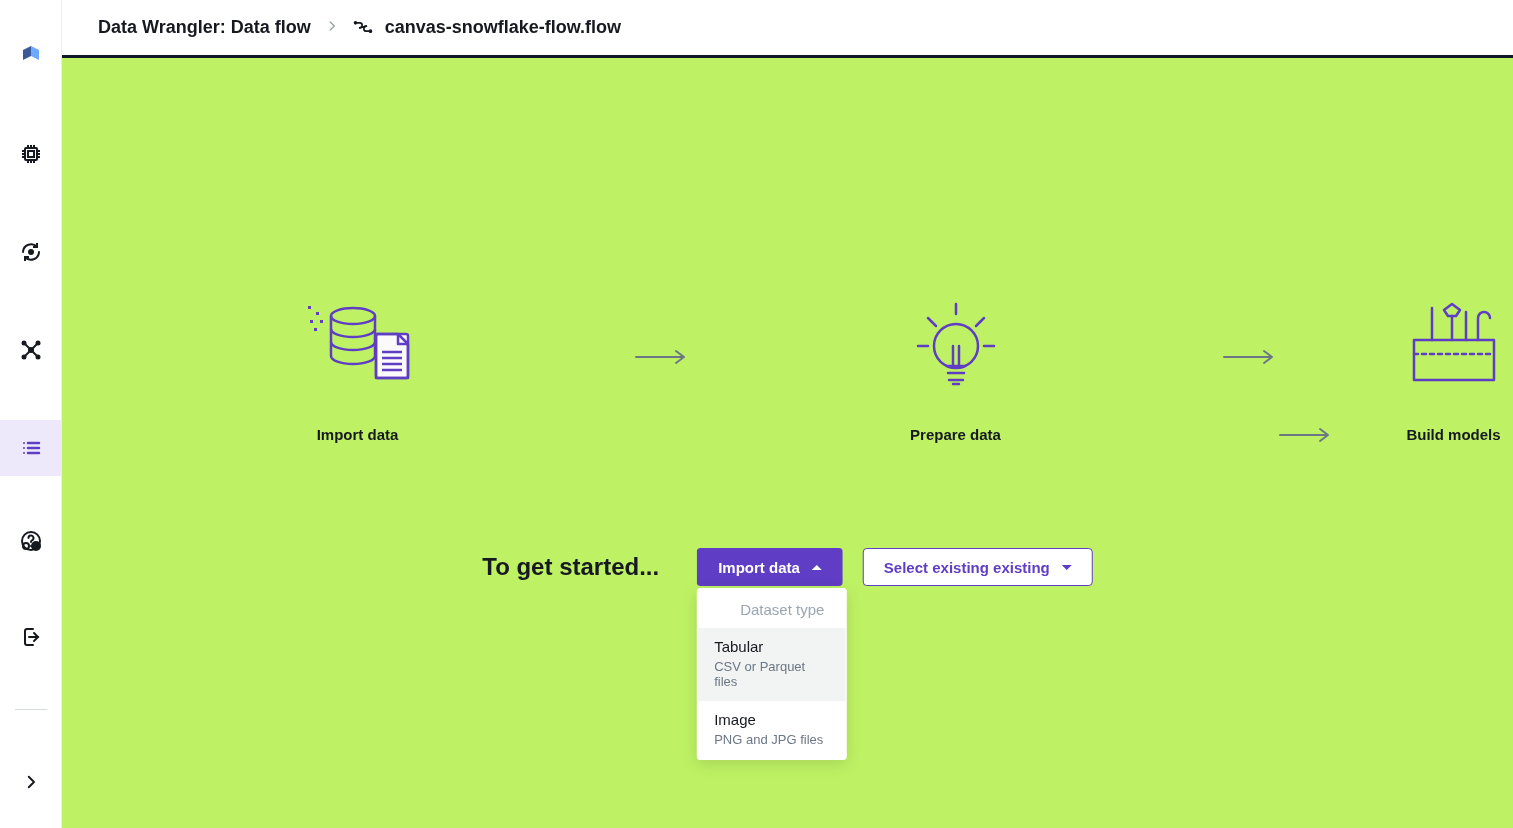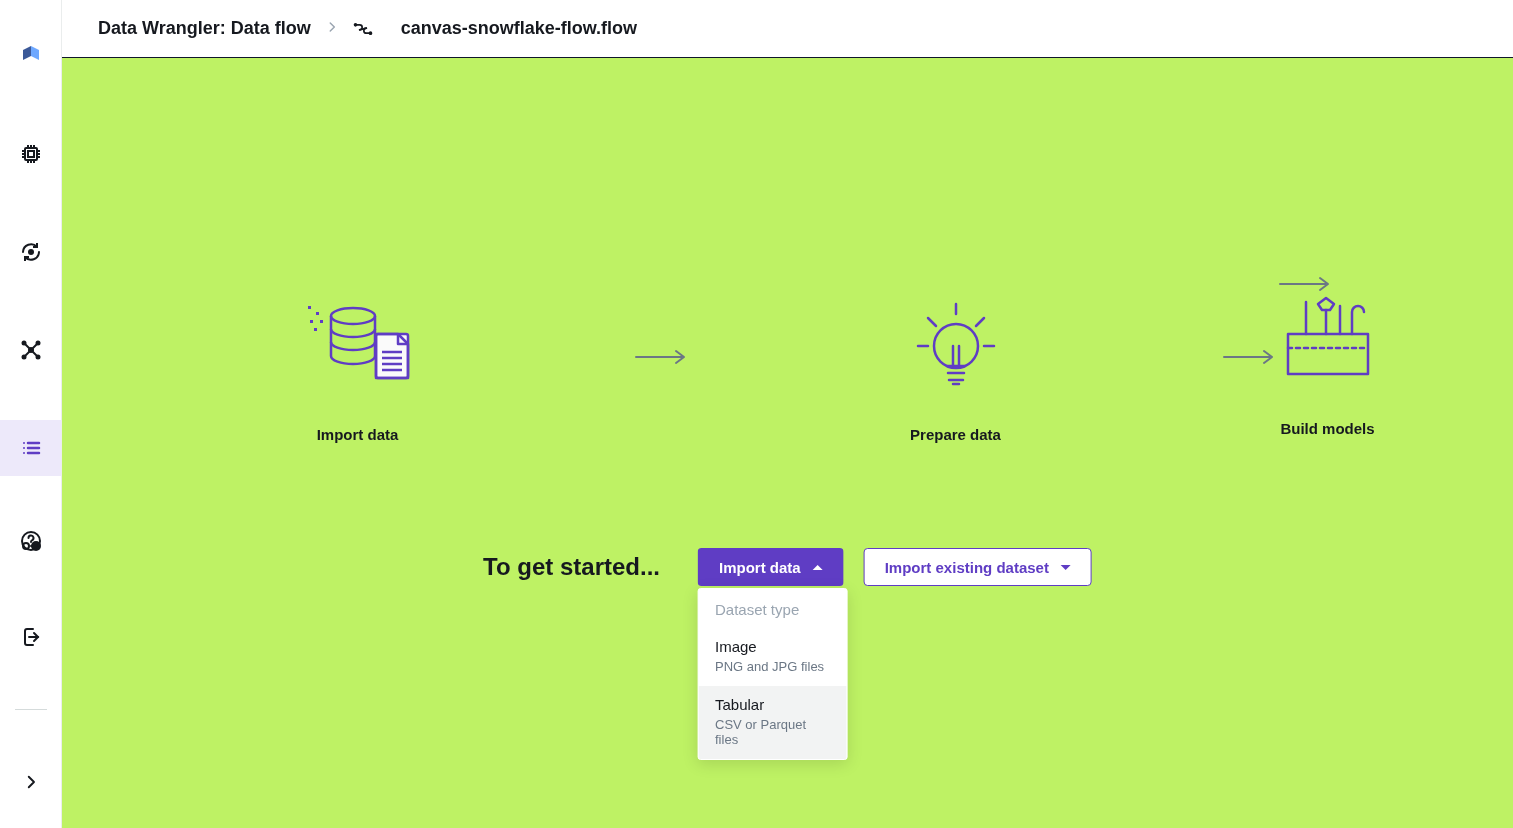--- a/index.html
+++ b/index.html
@@ -5,40 +5,40 @@
   *{box-sizing:border-box;margin:0;padding:0;}
   body{font-family:"Amazon Ember","Helvetica Neue",Arial,sans-serif;color:#16191f;background:#fff;width:1513px;height:828px;overflow:hidden;}
   .app{display:flex;height:100%;}
   .side-rail{width:62px;border-right:1px solid #eaeded;display:flex;flex-direction:column;align-items:center;padding-top:28px;gap:42px;position:relative;background:#fff;}
   .side-rail .bottom-group{position:absolute;bottom:0;left:0;right:0;display:flex;flex-direction:column;align-items:center;gap:40px;padding-bottom:18px;}
   .side-rail .divider{height:1px;width:32px;background:#d5dbdb;margin:4px 0;}
   .nav-item{width:100%;height:56px;display:flex;align-items:center;justify-content:center;cursor:pointer;}
   .nav-item.active{background:#ede9fa;}
   .ic{display:inline-flex;align-items:center;justify-content:center;}
   .main{flex:1;display:flex;flex-direction:column;}
-  .header{height:58px;display:flex;align-items:center;gap:14px;padding:0 36px;border-bottom:1px solid #0f172a;font-size:18px;}
+  .header{height:58px;display:flex;align-items:center;gap:14px;padding:0 36px;border-bottom:3px solid #0f172a;font-size:18px;}
   .crumb-root{font-weight:700;color:#16191f;}
   .crumb-sep{color:#9aa5b1;font-size:18px;}
-  .crumb-file{display:flex;align-items:flex-end;gap:28px;font-weight:700;}
+  .crumb-file{display:flex;align-items:flex-start;gap:12px;font-weight:700;}
   .content{flex:1;background:#bef264;position:relative;overflow:hidden;}
   .steps{position:absolute;top:240px;left:50%;transform:translateX(-50%);width:100%;max-width:1060px;display:flex;align-items:center;justify-content:space-between;padding:0 40px;}
-  .steps .overflow-step{position:absolute;left:100%;margin-left:-40px;display:flex;align-items:flex-start;flex-direction:column;}
+  .steps .overflow-step{position:absolute;left:100%;margin-left:-40px;display:flex;align-items:flex-end;}
   .step{display:flex;flex-direction:column;align-items:center;gap:28px;}
   .step-label{font-size:15px;font-weight:700;color:#16191f;white-space:nowrap;}
   .arrow-col{margin-top:-28px;}
   .get-started{position:absolute;top:490px;left:50%;transform:translateX(-50%);max-width:1060px;display:flex;flex-direction:row;align-items:center;gap:38px;}
   .gs-title{font-size:24px;font-weight:700;color:#16191f;}
   .btn-row{display:flex;gap:20px;position:relative;}
   .btn{height:38px;padding:0 20px;border-radius:4px;font-size:15px;font-weight:700;display:inline-flex;align-items:center;gap:12px;cursor:pointer;border:1px solid transparent;}
   .btn-primary{background:#5f3dc4;color:#fff;}
   .btn-outline{background:#fff;border-color:#5f3dc4;color:#5f3dc4;}
   .caret-up{width:0;height:0;border-left:5px solid transparent;border-right:5px solid transparent;border-bottom:5px solid #fff;}
   .caret-down{width:0;height:0;border-left:5px solid transparent;border-right:5px solid transparent;border-top:5px solid #5f3dc4;}
   .dropdown{position:absolute;top:40px;left:0;width:150px;background:#fff;border:1px solid #ffffff;border-radius:3px;box-shadow:0 4px 16px rgba(0,0,0,0.12);overflow:hidden;}
-  .dd-header{padding:12px 16px 10px;color:#9aa5b1;font-size:15px;}
+  .dd-header{padding:12px 16px 10px;color:#9aa5b1;font-size:15px;margin-left:26px;}
   .dd-item{padding:10px 16px 12px;cursor:pointer;}
   .dd-item.hover{background:#f2f3f3;}
   .dd-item .dd-title{font-size:15px;color:#16191f;margin-bottom:4px;}
   .dd-item .dd-sub{font-size:13px;color:#6b7785;}
   .logo{display:inline-block;}
 </style>
 </head>
 <body>
 
 <div class="app">
@@ -260,33 +260,33 @@
       </div>
 
       <div class="get-started">
         <div class="gs-title">To get started...</div>
         <div class="btn-row">
           <button class="btn btn-primary">
             <span>Import data</span>
             <span class="caret-up"></span>
           </button>
           <button class="btn btn-outline">
-            <span>Import existing dataset</span>
+            <span>Select existing existing</span>
             <span class="caret-down"></span>
           </button>
 
           <div class="dropdown">
             <div class="dd-header">Dataset type</div>
+            <div class="dd-item hover">
+              <div class="dd-title">Tabular</div>
+              <div class="dd-sub">CSV or Parquet files</div>
+            </div>
             <div class="dd-item">
               <div class="dd-title">Image</div>
               <div class="dd-sub">PNG and JPG files</div>
             </div>
-            <div class="dd-item hover">
-              <div class="dd-title">Tabular</div>
-              <div class="dd-sub">CSV or Parquet files</div>
-            </div>
           </div>
         </div>
       </div>
 
     </div>
   </div>
 </div>
 
 </body></html>

